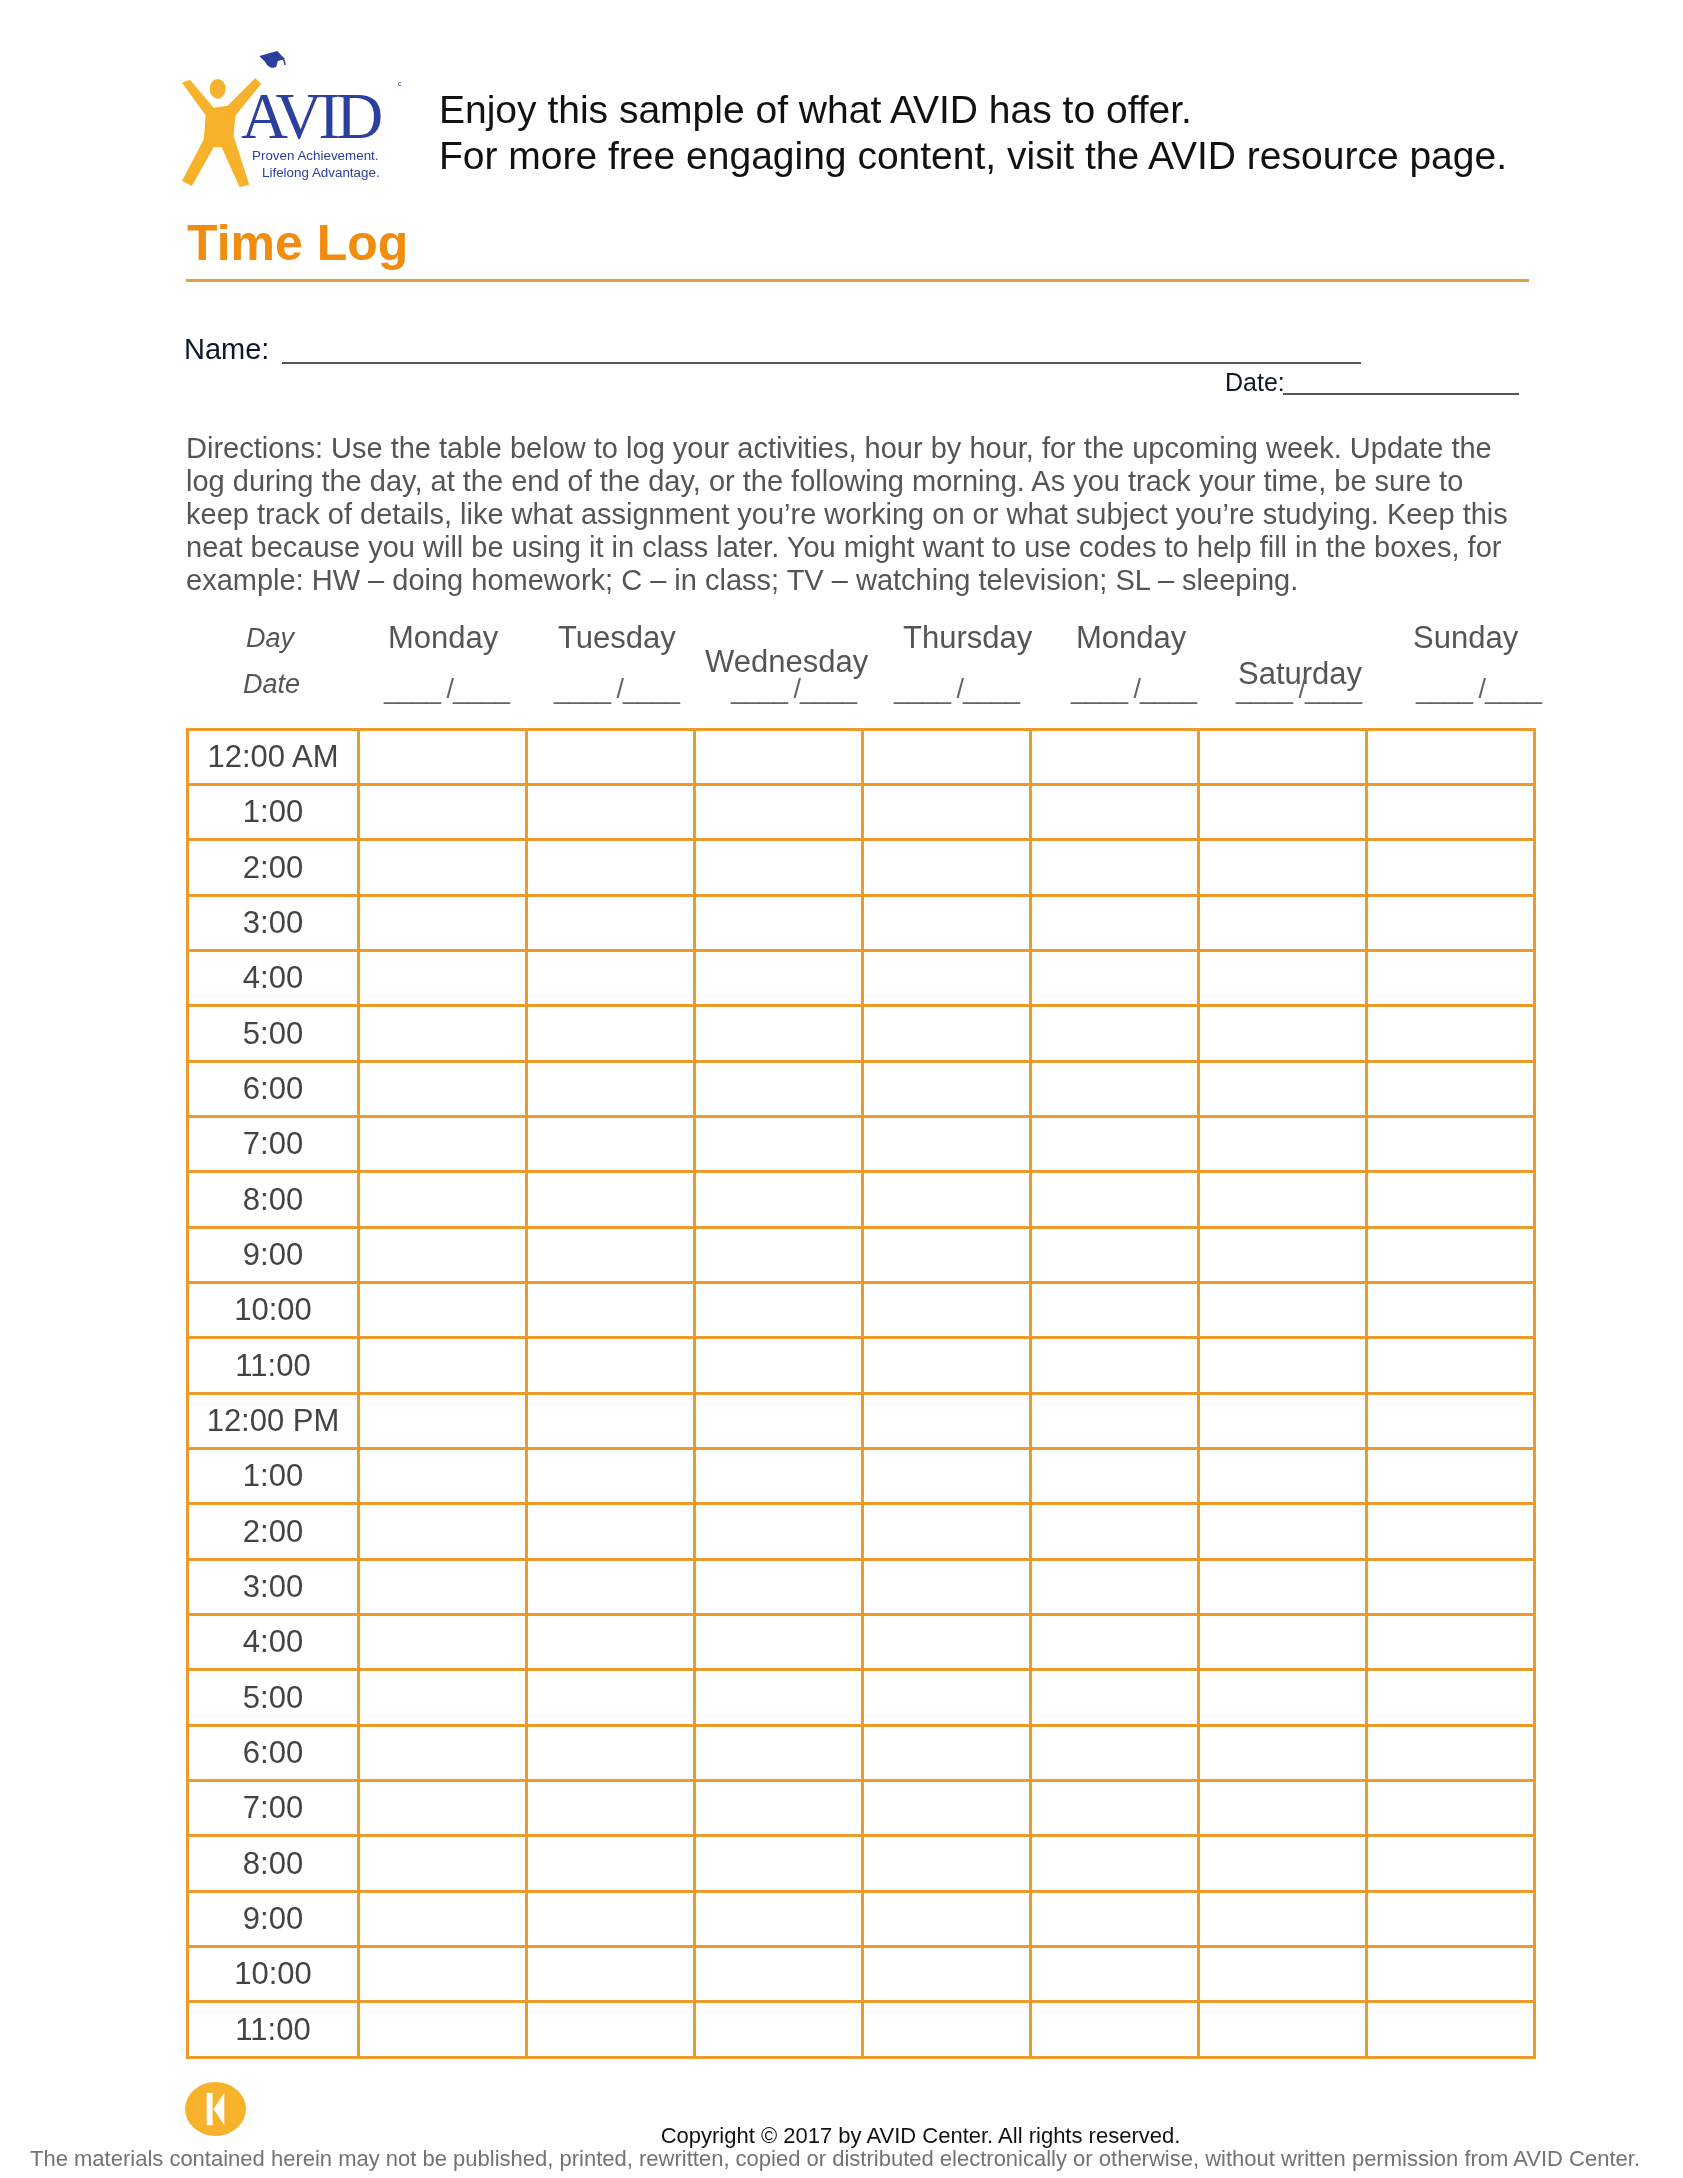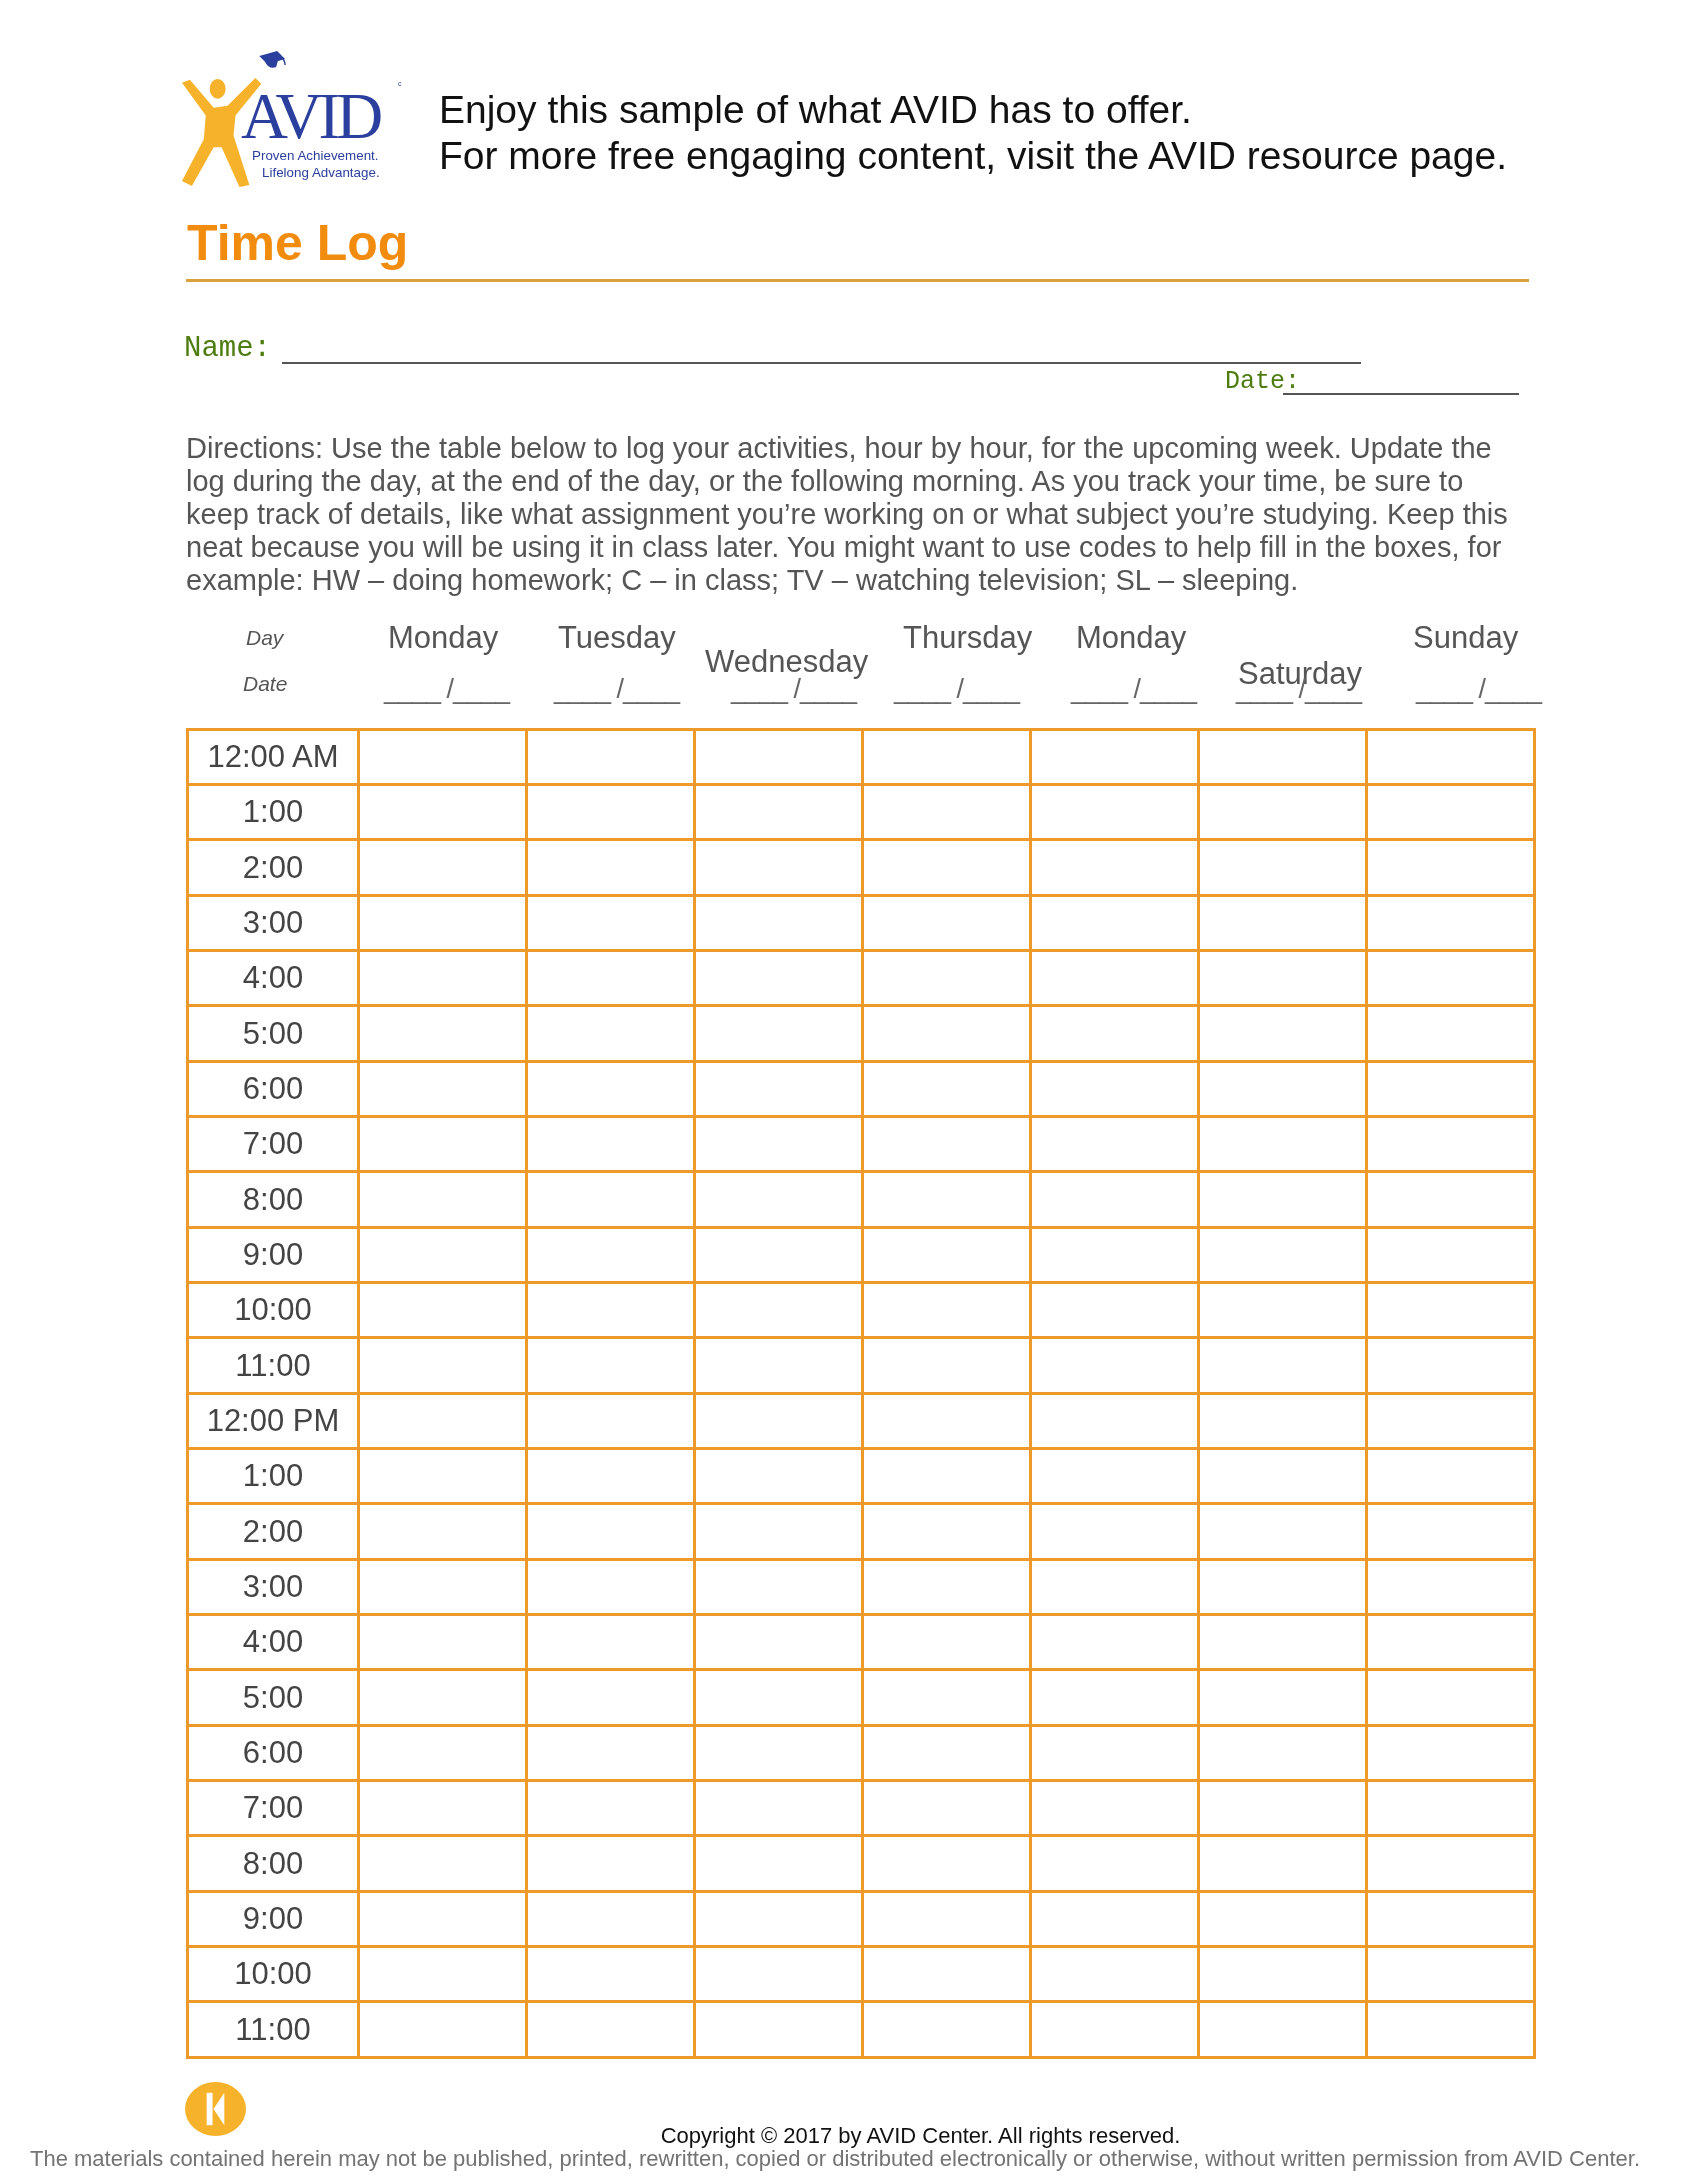--- a/index.html
+++ b/index.html
@@ -6,31 +6,31 @@
   body { width:1683px; height:2178px; position:relative; overflow:hidden; font-family:"Liberation Sans", sans-serif; }
   .abs { position:absolute; }
 
   
   #logo { left:178px; top:50px; width:228px; height:144px; }
   #intro { left:439px; top:87px; font-size:39px; line-height:46px; color:#111; white-space:nowrap; }
 
   #title { left:187px; top:216px; font-size:50px; font-weight:bold; color:#F28C0F; line-height:55px; white-space:nowrap; }
   #title-rule { left:186px; top:279px; width:1343px; height:3px; background:#D9A23C; }
 
-  .field-label { color:#4d7c0f; white-space:nowrap;font-family:Liberation Mono, monospace; }
+  .field-label { color:#0f172a; white-space:nowrap; }
   #name-label { left:184px; top:332px; font-size:29px; line-height:34px; }
   #name-line { left:282px; top:362px; width:1079px; height:2px; background:#555; }
   #date-label { left:1225px; top:367px; font-size:25px; line-height:30px; }
   #date-line { left:1283px; top:393px; width:236px; height:2px; background:#555; }
 
   #directions { left:186px; top:432px; width:1346px; font-size:29px; line-height:33px; color:#555; }
   #directions span { display:block; white-space:nowrap; }
 
   .hdr { font-size:31px; color:#555; white-space:nowrap; line-height:36px; }
-  .hdr-i { font-size:21px; color:#555; font-style:italic; white-space:nowrap; line-height:32px; }
+  .hdr-i { font-size:27px; color:#555; font-style:italic; white-space:nowrap; line-height:32px; }
   .blank { font-size:27px; color:#666; white-space:nowrap; line-height:32px; letter-spacing:-1px; }
 
   
   #timelog { left:186px; top:728px; border-collapse:collapse; }
   #timelog td { border:3px solid #EE9A2B; height:50px; padding:0; box-sizing:border-box; }
   #timelog td.time { width:171px; text-align:center; font-size:31px; color:#444; }
   #timelog td.cell { width:168px; }
 
   #k-logo { left:185px; top:2082px; width:61px; height:54px; border-radius:50%; background:#F6B22B; }
   #copyright { left:0; width:1841px; top:2123px; font-size:22px; text-align:center; color:#111; white-space:nowrap; }

